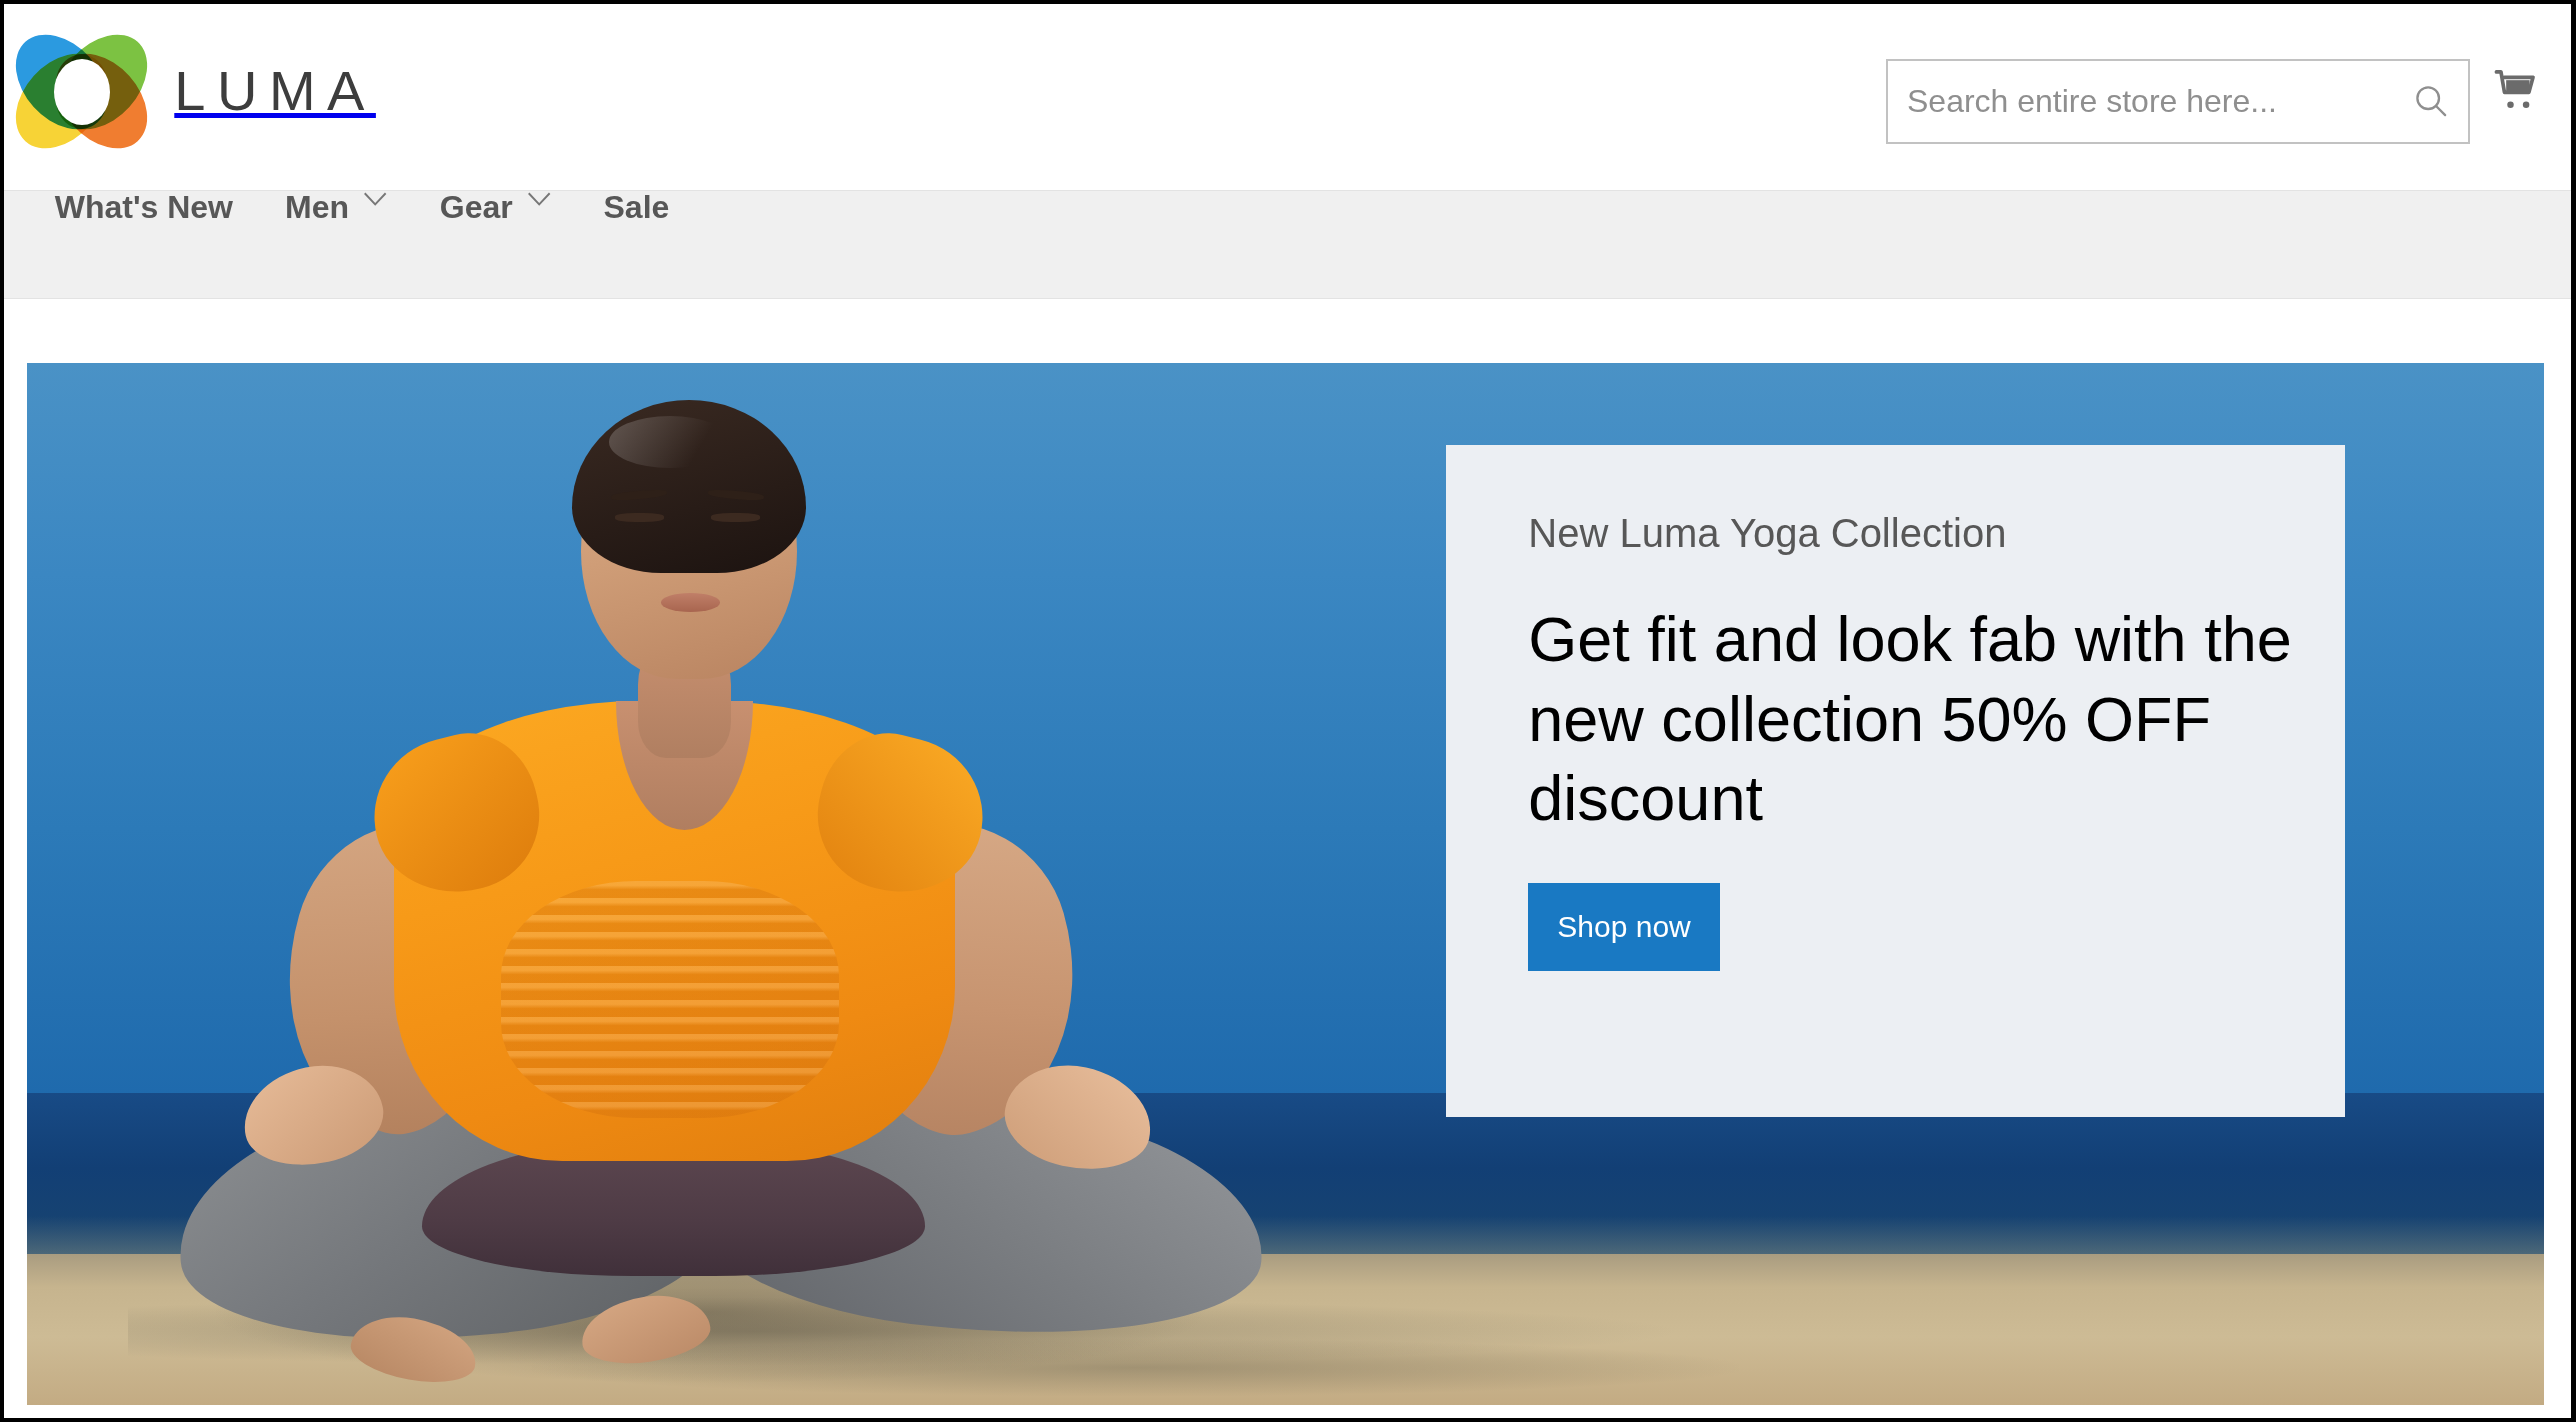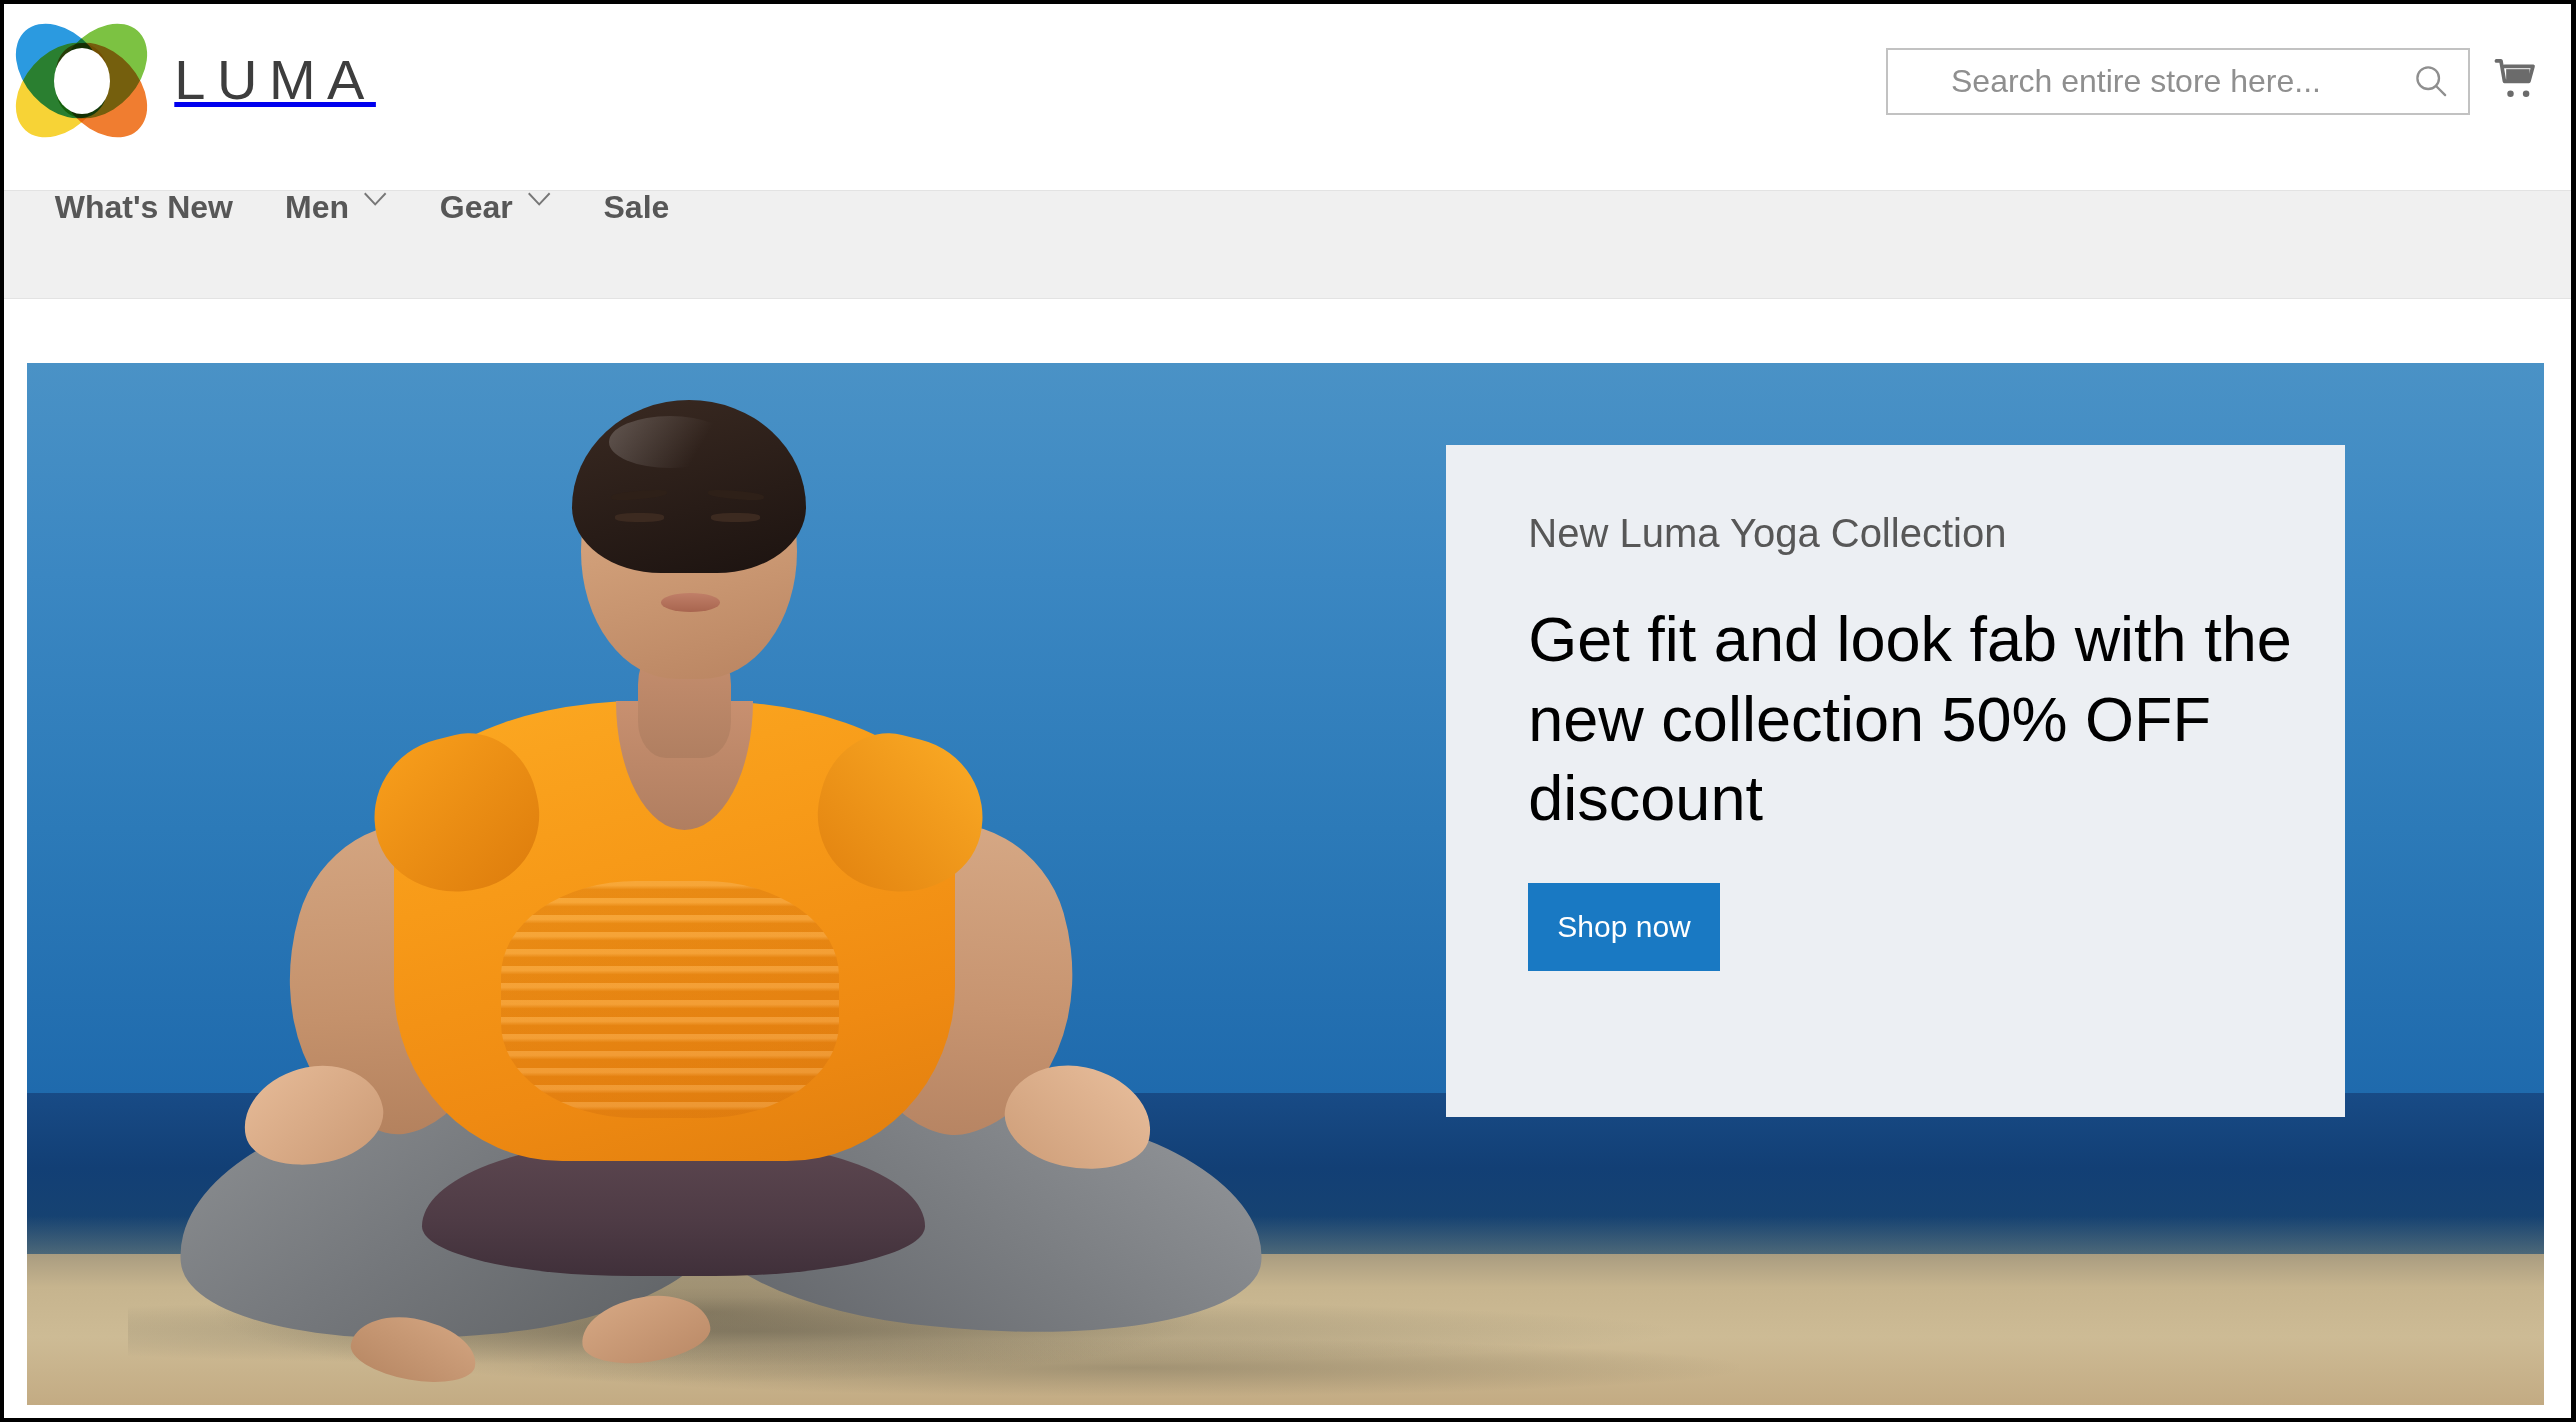--- a/index.html
+++ b/index.html
@@ -18,21 +18,21 @@
   }
   #page {
     position:absolute; left:4.3px; top:4.3px;
     width:2567px; height:1414px;
     background:#ffffff;
     overflow:hidden;
   }
 
   
   #header {
-    position:absolute; left:0; top:4px;
+    position:absolute; left:0; top:15px;
     width:2567px; height:186px;
     background:#ffffff;
     text-decoration:underline;
   }
 
   
   #logo-link {
     position:absolute; left:10px; top:2.9px;
     width:403px; height:137px;
     display:flex; align-items:center;
@@ -65,24 +65,24 @@
     letter-spacing:11.5px;
     color:#3d3d3d;
     font-weight:400;
     line-height:1;
     white-space:nowrap;
   }
 
   
   #search-wrap {
     position:absolute; left:1882px; top:40px;
-    width:584px; height:67px;
+    width:584px; height:85px;
     border:2.2px solid #c2c2c2;
     background:#ffffff;
-    display:flex; align-items:center;padding-left:44px;
+    display:flex; align-items:center;
   }
   #search-input {
     flex:1 1 auto;
     height:100%;
     border:none; outline:none;
     background:transparent;
     padding:0 16px 0 18.7px;
     font-family:"Liberation Sans", sans-serif;
     font-size:32px;
     color:#575757;

